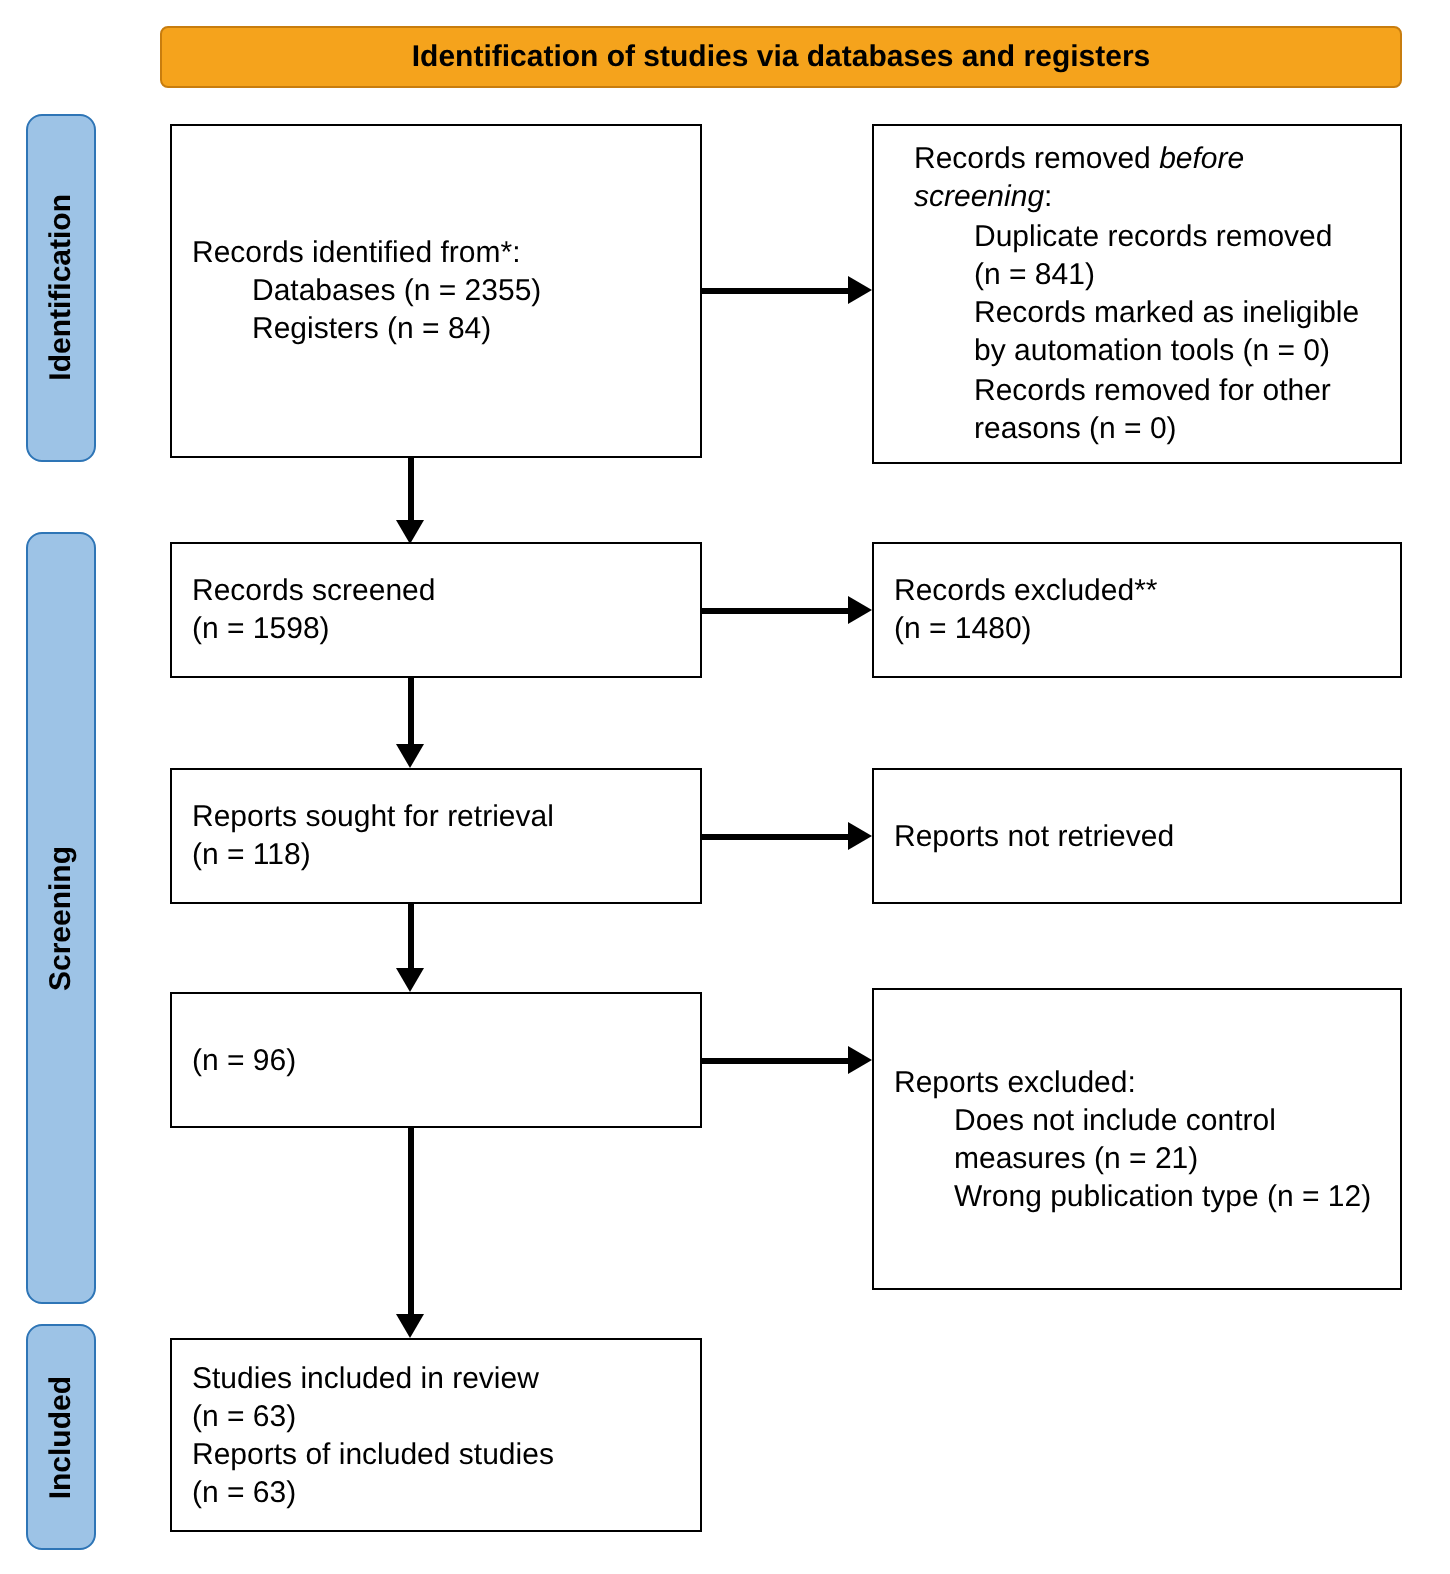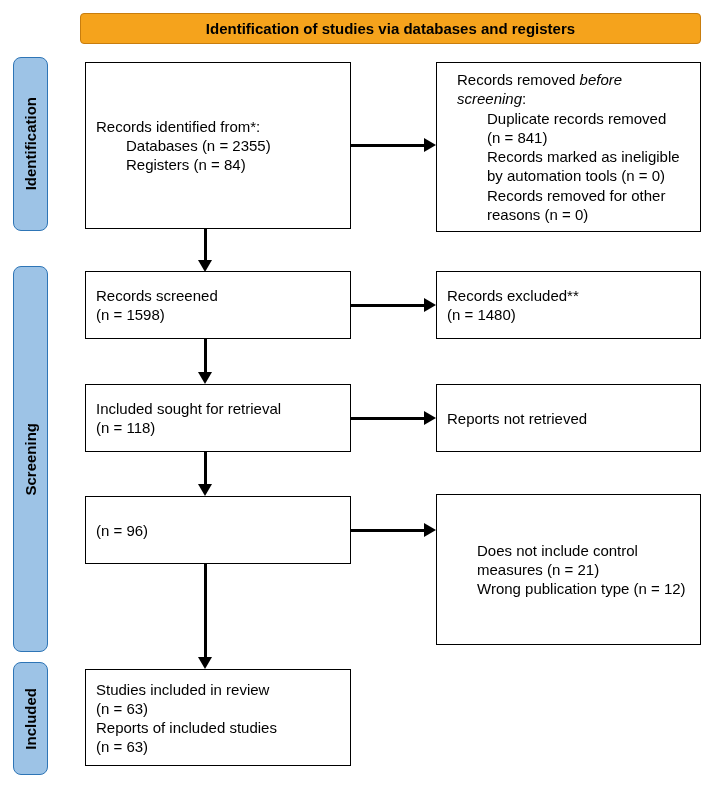--- a/index.html
+++ b/index.html
@@ -110,33 +110,34 @@
     <div class="line">Records screened</div>
     <div class="line">(n&nbsp;=&nbsp;1598)</div>
   </div>
 
   <div class="box right-box rbox2">
     <div class="line">Records excluded**</div>
     <div class="line">(n&nbsp;=&nbsp;1480)</div>
   </div>
 
   <div class="box left-box box3">
-    <div class="line">Included sought for retrieval</div>
+    <div class="line">Reports sought for retrieval</div>
     <div class="line">(n&nbsp;=&nbsp;118)</div>
   </div>
 
   <div class="box right-box rbox3">
     <div class="line">Reports not retrieved</div>
   </div>
 
   <div class="box left-box box4">
     <div class="line">(n&nbsp;=&nbsp;96)</div>
   </div>
 
   <div class="box right-box rbox4">
+    <div class="line">Reports excluded:</div>
     <div class="line indent">Does not include control measures (n&nbsp;=&nbsp;21)</div>
     <div class="line indent">Wrong publication type (n&nbsp;=&nbsp;12)</div>
   </div>
 
   <div class="box left-box box5">
     <div class="line">Studies included in review</div>
     <div class="line">(n&nbsp;=&nbsp;63)</div>
     <div class="line">Reports of included studies</div>
     <div class="line">(n&nbsp;=&nbsp;63)</div>
   </div>

